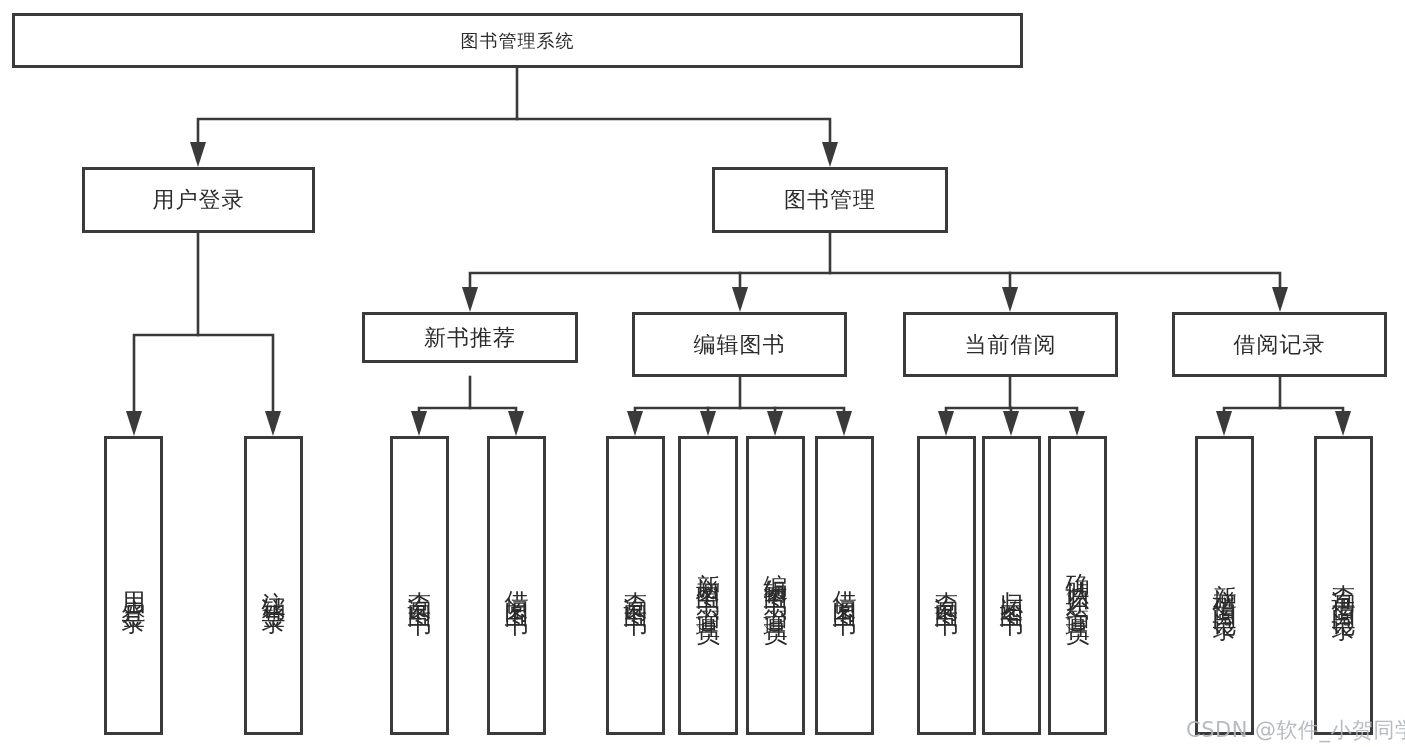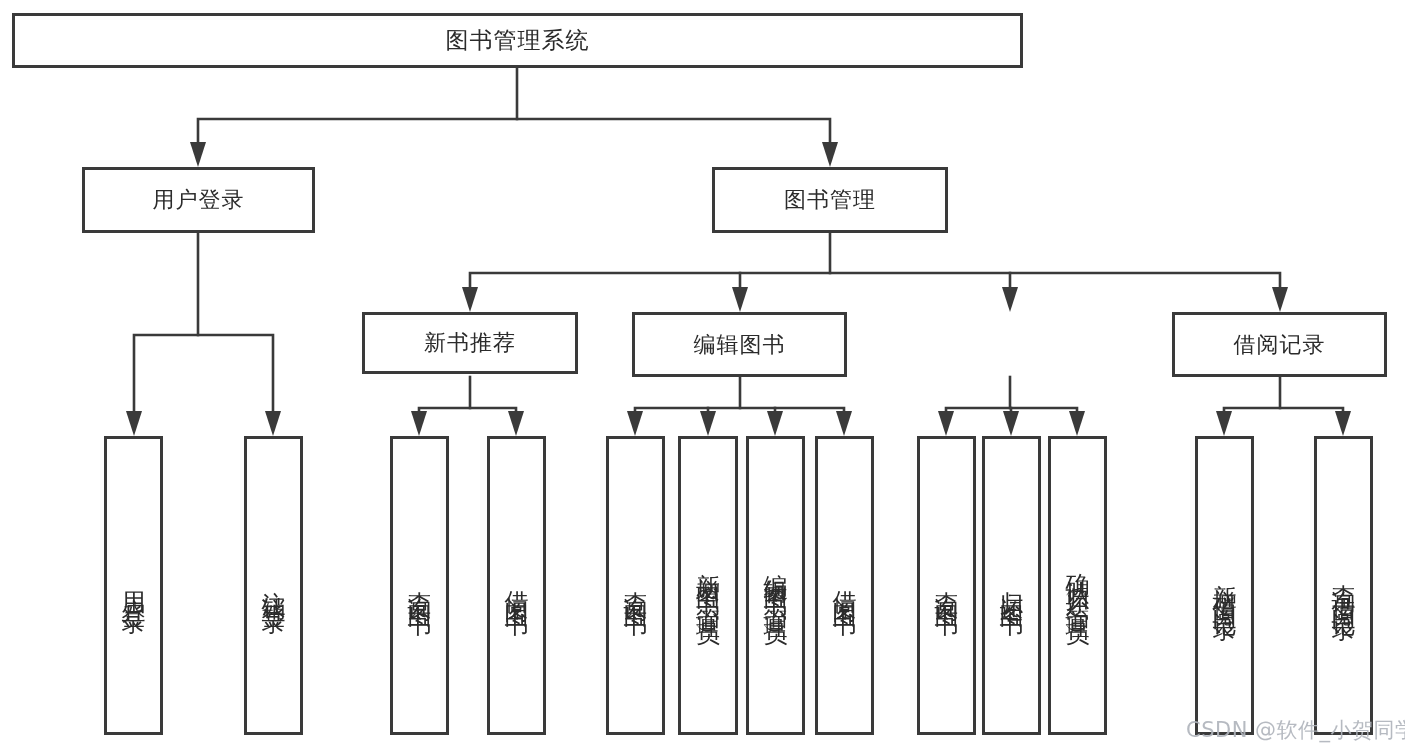--- a/index.html
+++ b/index.html
@@ -13,21 +13,21 @@
     border:3px solid #3a3a3a;box-sizing:border-box;
     display:flex;align-items:center;justify-content:center;
     color:#2b2b2b;
   }
   .hnode span{font-size:22px;letter-spacing:1px;white-space:nowrap;}
   .vnode span{
     writing-mode:vertical-rl;text-orientation:mixed;
     font-size:24px;letter-spacing:7px;line-height:1;
     white-space:nowrap;
   }
-  .root-node span{font-size:23px;}
+  .root-node span{font-size:18px;}
   .watermark{
     position:absolute;z-index:3;left:1186px;top:716px;
     font-size:21px;color:rgba(176,180,188,0.92);
     white-space:nowrap;letter-spacing:0.5px;
   }
 </style>
 </head>
 <body>
 
 <div class="canvas">
@@ -91,25 +91,28 @@
     <span>图书管理系统</span>
   </div>
 
   <div class="node hnode" style="left:82px;top:167px;width:233px;height:66px;">
     <span>用户登录</span>
   </div>
   <div class="node hnode" style="left:712px;top:167px;width:236px;height:66px;">
     <span>图书管理</span>
   </div>
 
-  <div class="node hnode" style="left:362px;top:312px;width:216px;height:62px;">
+  <div class="node hnode" style="left:362px;top:312px;width:216px;height:51px;">
     <span>新书推荐</span>
   </div>
   <div class="node hnode" style="left:632px;top:312px;width:215px;height:65px;">
     <span>编辑图书</span>
+  </div>
+  <div class="node hnode" style="left:903px;top:312px;width:215px;height:65px;">
+    <span>当前借阅</span>
   </div>
   <div class="node hnode" style="left:1172px;top:312px;width:215px;height:65px;text-align:right;">
     <span>借阅记录</span>
   </div>
 
   <div class="node vnode" style="left:104px;top:436px;width:59px;height:299px;">
     <span>用户登录</span>
   </div>
   <div class="node vnode" style="left:244px;top:436px;width:59px;height:299px;">
     <span>注销登录</span>

